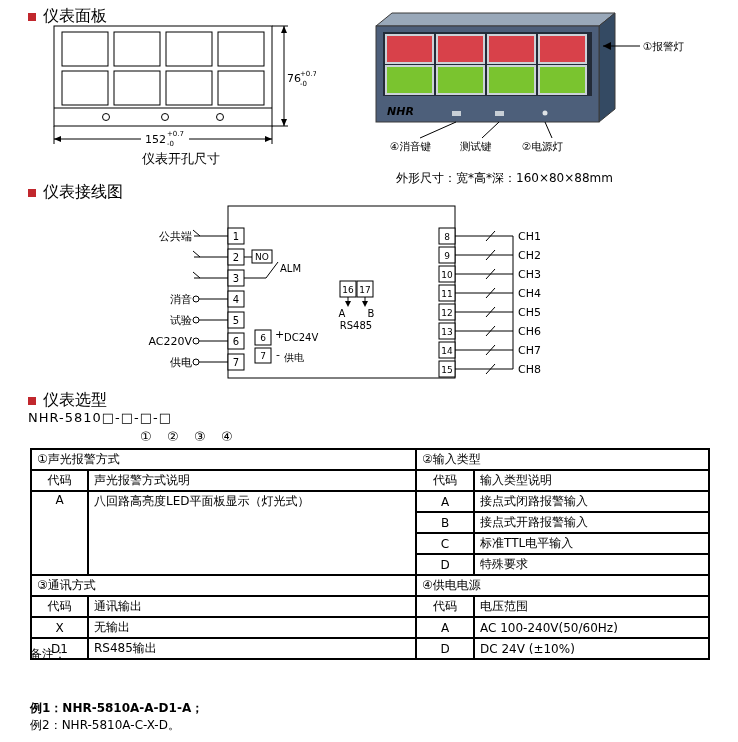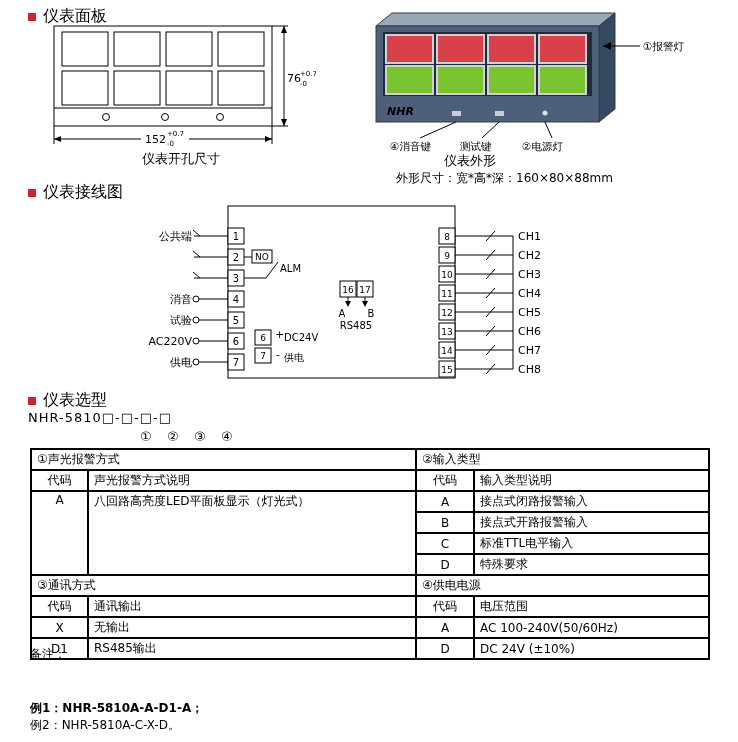--- a/index.html
+++ b/index.html
@@ -107,21 +107,20 @@
     </g>
     <g>
       <line x1="100" y1="112" x2="64" y2="128" stroke="#000"></line>
       <line x1="143" y1="112" x2="126" y2="128" stroke="#000"></line>
       <line x1="189" y1="112" x2="196" y2="128" stroke="#000"></line>
       <text x="34" y="140" font-size="10.5">④消音键</text>
       <text x="104" y="140" font-size="10.5">测试键</text>
       <text x="166" y="140" font-size="10.5">②电源灯</text>
     </g>
   </svg>
-  <div class="caption" style="left:390px; top:152px; width:160px;">仪表外形</div>
   <div class="plain" style="left:396px; top:170px;">外形尺寸：宽*高*深：160×80×88mm</div>
 
   <div class="sec-title" style="top:182px">
     <svg width="8" height="8">
         <rect x="0" y="0" width="8" height="8" fill="#c1272d"></rect>
       </svg>
     <span>仪表接线图</span>
   </div>
 
   <svg class="fig" style="left:128px; top:196px;" width="430" height="195" viewBox="0 0 430 195">

